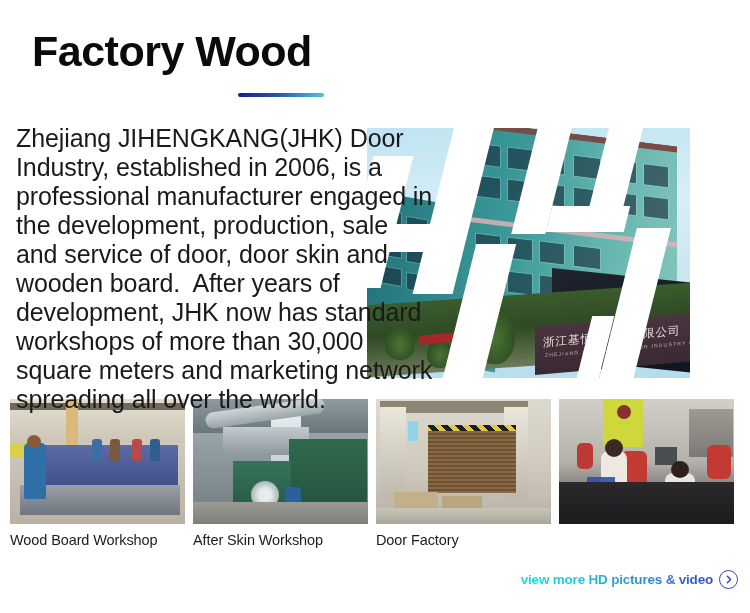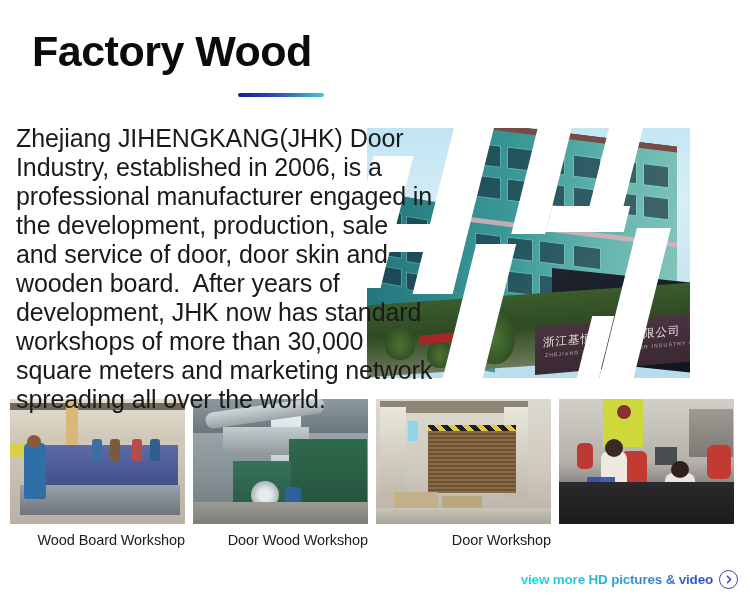--- a/index.html
+++ b/index.html
@@ -187,21 +187,21 @@
   }
   .thumb-img {
     width: 175px;
     height: 125px;
     overflow: hidden;
     position: relative;
     background: #ccc;
   }
   .thumb-cap {
     margin-top: 8px;
-    text-align: right;
+    text-align: left;
     font-size: 14.5px;
     color: #1c1c1c;
     letter-spacing: -0.1px;
     white-space: nowrap;
   }
 
   
   .t1 { background: linear-gradient(180deg,#d8d2c6 0%, #cfc8ba 40%, #b9b2a4 100%); }
   .t1 .wall { position:absolute; left:0; top:0; width:100%; height:44px; background:linear-gradient(180deg,#e4ded1,#cdc6b6); }
   .t1 .beam { position:absolute; left:0; top:4px; width:100%; height:7px; background:#6d6a5e; }
@@ -383,36 +383,36 @@
       <div class="roof"></div>
       <div class="win"></div>
       <div class="duct"></div>
       <div class="duct2"></div>
       <div class="green1"></div>
       <div class="green2"></div>
       <div class="wheel"></div>
       <div class="worker"></div>
       <div class="floor"></div>
     </div>
-    <div class="thumb-cap">Door Wood Workshop</div>
+    <div class="thumb-cap">After Skin Workshop</div>
   </div>
 
   <div class="thumb">
     <div class="thumb-img t3">
       <div class="topbeam"></div>
       <div class="frameL"></div>
       <div class="frameR"></div>
       <div class="teal"></div>
       <div class="hazard"></div>
       <div class="stack"></div>
       <div class="pal1"></div>
       <div class="pal2"></div>
       <div class="floor"></div>
     </div>
-    <div class="thumb-cap">Door Workshop</div>
+    <div class="thumb-cap">Door Factory</div>
   </div>
 
   <div class="thumb">
     <div class="thumb-img t4">
       <div class="ylwpanel"></div>
       <div class="logo"></div>
       <div class="shelf"></div>
       <div class="mon" style="left:96px;top:48px;width:22px;height:18px;"></div>
       <div class="mon" style="left:150px;top:54px;width:22px;height:18px;"></div>
       <div class="chairR3"></div>

